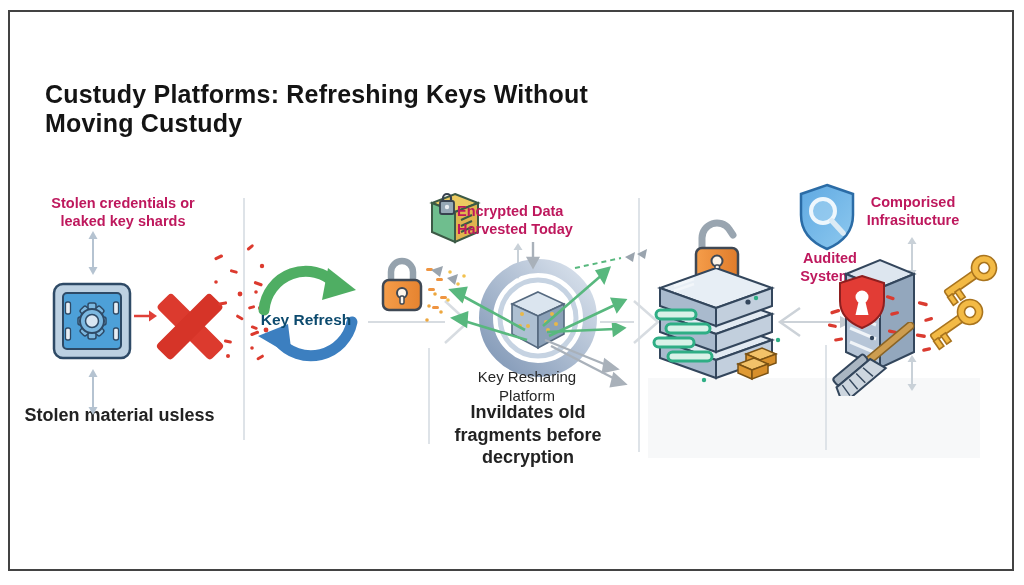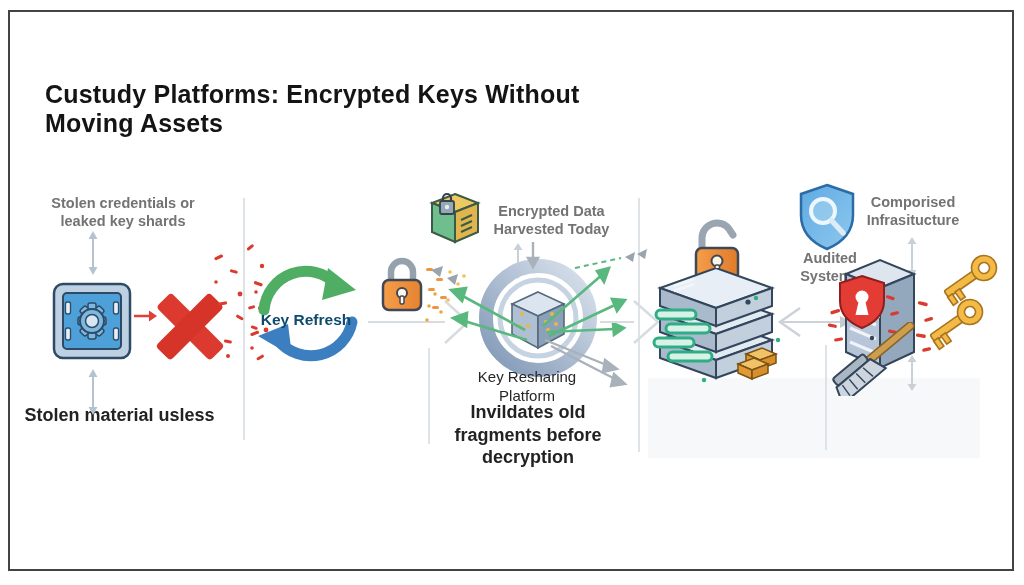--- a/index.html
+++ b/index.html
@@ -2,21 +2,21 @@
 <html><head>
 <meta charset="utf-8">
 <style>
   html,body{margin:0;padding:0;background:#fff;}
   .canvas{position:relative;width:1024px;height:585px;background:#ffffff;overflow:hidden;
           font-family:"Liberation Sans",sans-serif;}
   .frame{position:absolute;left:8px;top:10px;width:1002px;height:557px;border:2px solid #434343;pointer-events:none;}
   .abs{position:absolute;}
   .page-title{position:absolute;left:45px;top:80px;width:545px;font-size:25px;font-weight:700;
               color:#141414;line-height:1.17;letter-spacing:.2px;}
-  .lbl{position:absolute;color:#737373;font-weight:600;font-size:14.5px;line-height:1.25;text-align:center;}
+  .lbl{position:absolute;color:#be185d;font-weight:600;font-size:14.5px;line-height:1.25;text-align:center;}
   .lbl.bold{font-weight:700;font-size:18px;color:#222;}
   .lbl.left-align{text-align:left;}
   .lbl.regular{font-weight:500;font-size:15px;color:#262626;}
   .refresh-lbl{position:absolute;left:250px;top:311px;width:112px;text-align:center;
                font-weight:700;font-size:15.5px;color:#0c4a6e;}
   .divider{position:absolute;width:1.5px;background:#dee3e8;}
   .tint{position:absolute;left:648px;top:378px;width:332px;height:80px;background:#f7f8f9;}
   svg{display:block;}
 </style>
 </head>
@@ -24,21 +24,21 @@
 
 <div class="canvas">
 
   <div class="tint"></div>
 
   <div class="divider" style="left:243px;top:198px;height:242px;"></div>
   <div class="divider" style="left:428px;top:348px;height:96px;"></div>
   <div class="divider" style="left:638px;top:198px;height:254px;"></div>
   <div class="divider" style="left:825px;top:345px;height:105px;"></div>
 
-  <div class="page-title">Custudy Platforms: Encrypted Keys Without Moving Assets</div>
+  <div class="page-title">Custudy Platforms: Refreshing Keys Without Moving Custudy</div>
 
   <div class="lbl" style="left:28px;top:194px;width:190px;">Stolen credentials or leaked key shards</div>
 
   <svg class="abs" style="left:87px;top:230px;" width="12" height="46" viewBox="0 0 12 46">
     <line x1="6" y1="8" x2="6" y2="38" stroke="#b5c3d1" stroke-width="2"></line>
     <polygon points="6,1 1.5,9 10.5,9" fill="#b5c3d1"></polygon>
     <polygon points="6,45 1.5,37 10.5,37" fill="#b5c3d1"></polygon>
   </svg>
 
   <svg class="abs" style="left:50px;top:278px;" width="84" height="88" viewBox="0 0 84 88">
@@ -157,21 +157,21 @@
     <line x1="33" y1="30" x2="44" y2="25" stroke="#3c5a46" stroke-width="2"></line>
     <line x1="33" y1="36" x2="44" y2="31" stroke="#3c5a46" stroke-width="2"></line>
     <line x1="33" y1="42" x2="44" y2="37" stroke="#3c5a46" stroke-width="2"></line>
     <g>
       <path d="M15,11 v-3 a4,4 0 0 1 8,0 v3" stroke="#37424e" stroke-width="2.2" fill="none"></path>
       <rect x="12" y="11" width="14" height="13" rx="2" fill="#95a8b5" stroke="#37424e" stroke-width="1.8"></rect>
       <circle cx="19" cy="17" r="2.2" fill="#e9eef2"></circle>
     </g>
   </svg>
 
-  <div class="lbl left-align" style="left:484px;top:202px;width:135px;text-align:center;">Encrypted Data Harvested Today</div>
+  <div class="lbl left-align" style="left:457px;top:202px;width:135px;">Encrypted Data Harvested Today</div>
 
   <svg class="abs" style="left:512px;top:242px;" width="12" height="38" viewBox="0 0 12 38">
     <line x1="6" y1="7" x2="6" y2="31" stroke="#c9d1d8" stroke-width="2"></line>
     <polygon points="6,1 1.5,8 10.5,8" fill="#c9d1d8"></polygon>
     <polygon points="6,37 1.5,30 10.5,30" fill="#c9d1d8"></polygon>
   </svg>
 
   <svg class="abs" style="left:472px;top:252px;" width="132" height="132" viewBox="0 0 132 132">
     <defs>
       <linearGradient id="ringGrad" x1="0" y1="1" x2="1" y2="0">

